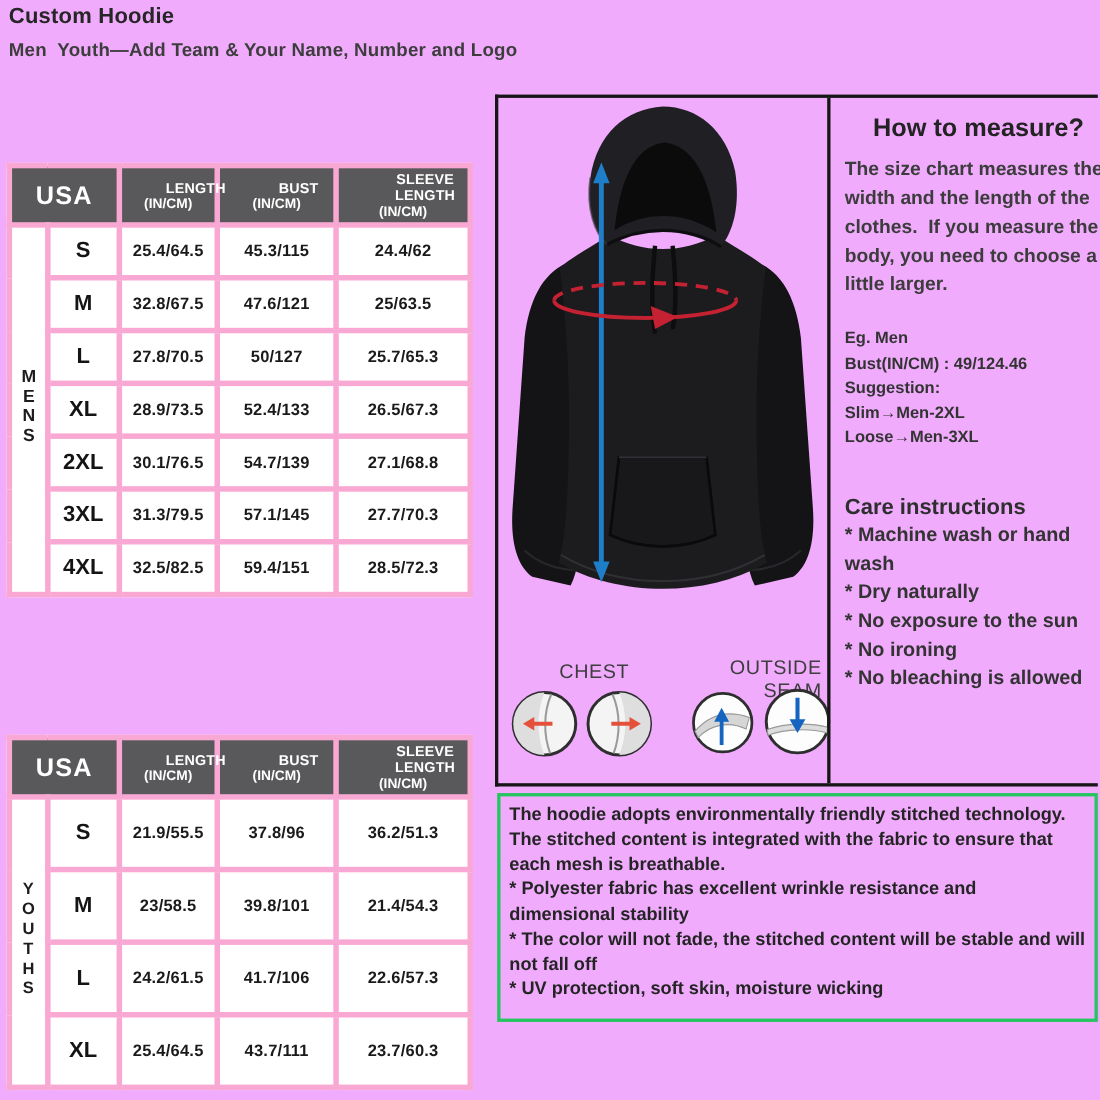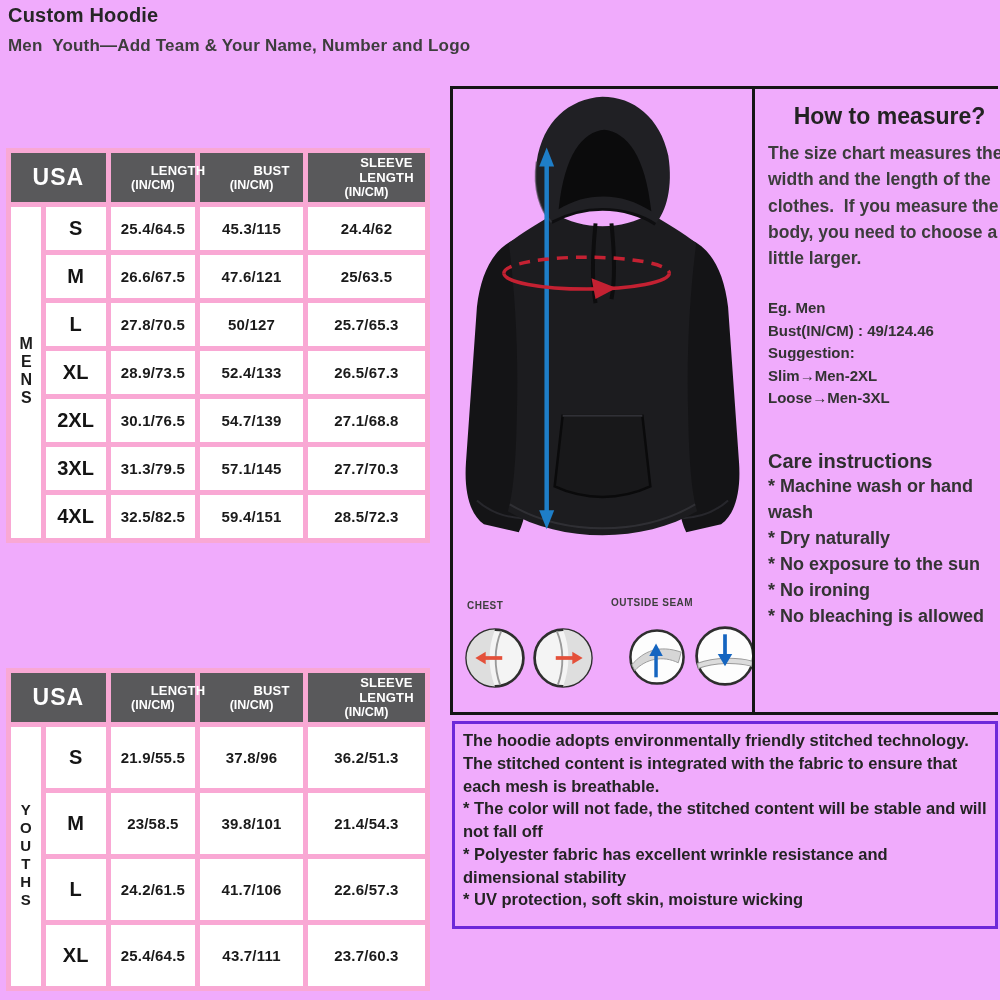--- a/index.html
+++ b/index.html
@@ -37,27 +37,27 @@
   .hoodie-zone{position:absolute;left:0;top:0;width:299px;height:623px;}
   .measure-panel{position:absolute;left:299px;top:0;width:243px;height:623px;border-left:3px solid #161616;
                  padding:0 6px 0 13px;box-sizing:content-box;}
   .measure-heading{margin-top:14px;text-align:center;font-size:23px;font-weight:bold;color:#232323;}
   .measure-body{margin-top:10px;font-size:17.5px;font-weight:bold;color:#3c3c3c;line-height:1.5;white-space:pre-wrap;}
   .example-block{margin-top:26px;font-size:15px;font-weight:bold;color:#333;line-height:1.5;}
   .care-heading{margin-top:40px;font-size:20px;font-weight:bold;color:#2e2e2e;}
   .care-item{font-size:18px;font-weight:bold;color:#333;line-height:1.45;}
 
   
-  .diagram-label{position:absolute;font-size:10px;font-weight:bold;color:#3e3e3e;letter-spacing:.5px;text-align:left;}
+  .diagram-label{position:absolute;font-size:18px;font-weight:normal;color:#3e3e3e;letter-spacing:.5px;text-align:right;}
   .chest-label{left:14px;top:511px;width:105px;}
   .seam-label{left:158px;top:508px;width:136px;}
   .measure-icon{position:absolute;width:62px;height:62px;}
 
   
-  .desc-box{left:452px;top:721px;width:546px;height:208px;border:3px solid #6d28d9;box-sizing:border-box;
+  .desc-box{left:452px;top:721px;width:546px;height:208px;border:3px solid #22c55e;box-sizing:border-box;
             padding:5px 8px;font-size:16.5px;font-weight:bold;color:#242424;line-height:1.38;}
   .desc-line{white-space:pre-wrap;}
 </style>
 </head>
 <body>
 
 <div class="canvas">
 
   <div class="abs page-title">Custom Hoodie</div>
   <div class="abs page-subtitle">Men  Youth—Add Team &amp; Your Name, Number and Logo</div>
@@ -90,21 +90,21 @@
     <tbody>
       <tr>
         <td rowspan="7" class="grp-cell"><span class="vert-label">MENS</span></td>
         <td class="size-cell">S</td>
         <td class="val-cell">25.4/64.5</td>
         <td class="val-cell">45.3/115</td>
         <td class="val-cell">24.4/62</td>
       </tr>
       <tr>
         <td class="size-cell">M</td>
-        <td class="val-cell">26.6/67.5</td>
+        <td class="val-cell">32.8/67.5</td>
         <td class="val-cell">47.6/121</td>
         <td class="val-cell">25/63.5</td>
       </tr>
       <tr>
         <td class="size-cell">L</td>
         <td class="val-cell">27.8/70.5</td>
         <td class="val-cell">50/127</td>
         <td class="val-cell">25.7/65.3</td>
       </tr>
       <tr>
@@ -282,18 +282,18 @@
         <div class="care-item">* Dry naturally</div>
         <div class="care-item">* No exposure to the sun</div>
         <div class="care-item">* No ironing</div>
         <div class="care-item">* No bleaching is allowed</div>
       </div>
     </div>
   </div>
 
   <div class="abs desc-box">
     <div class="desc-line">The hoodie adopts environmentally friendly stitched technology. The stitched content is integrated with the fabric to ensure that each mesh is breathable.</div>
+    <div class="desc-line">* Polyester fabric has excellent wrinkle resistance and dimensional stability</div>
     <div class="desc-line">* The color will not fade, the stitched content will be stable and will not fall off</div>
-    <div class="desc-line">* Polyester fabric has excellent wrinkle resistance and dimensional stability</div>
     <div class="desc-line">* UV protection, soft skin, moisture wicking</div>
   </div>
 
 </div>
 
 </body></html>

